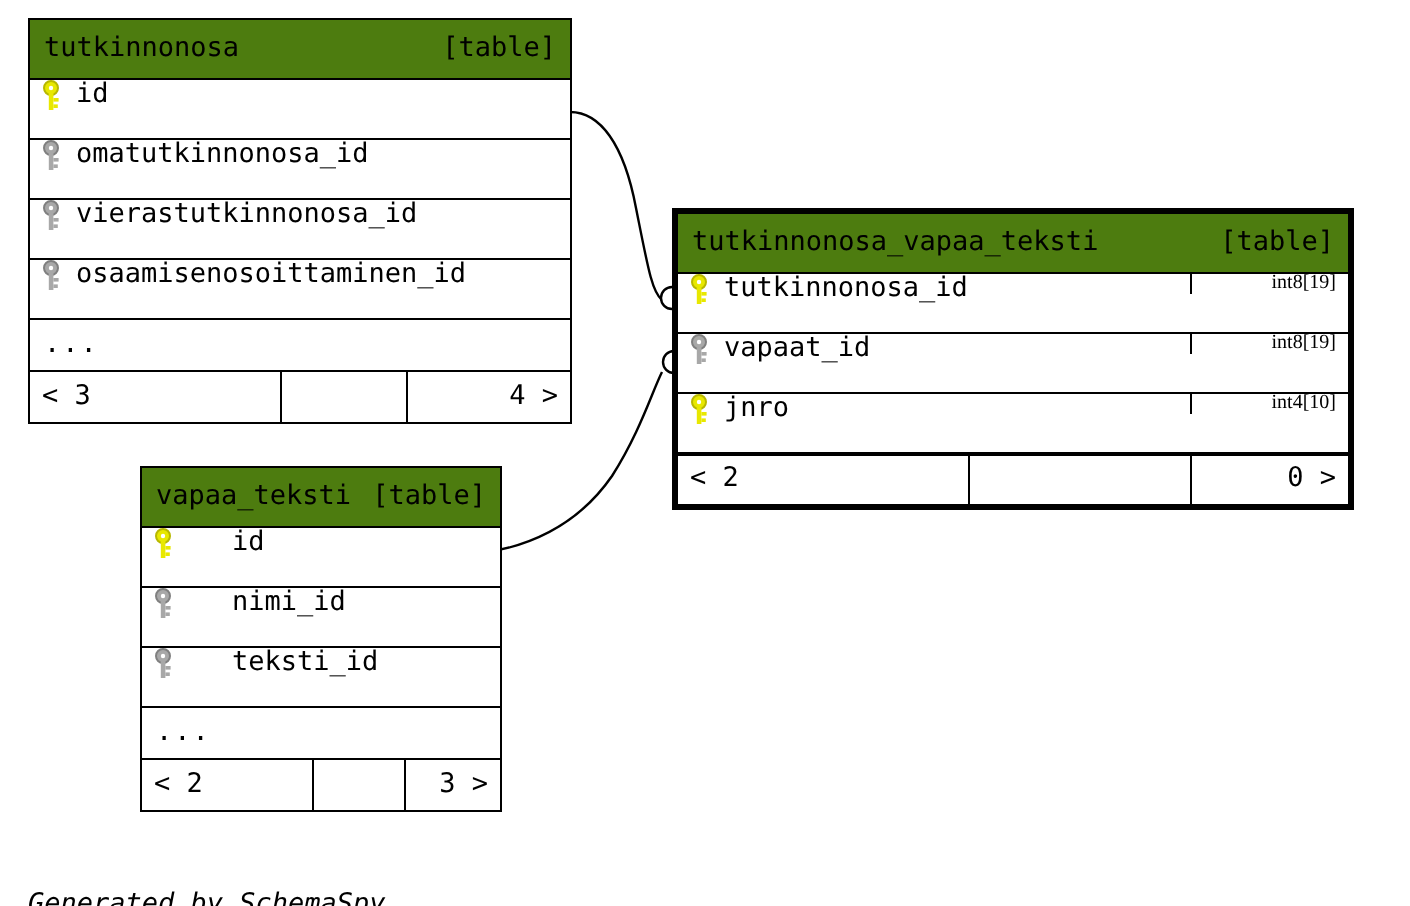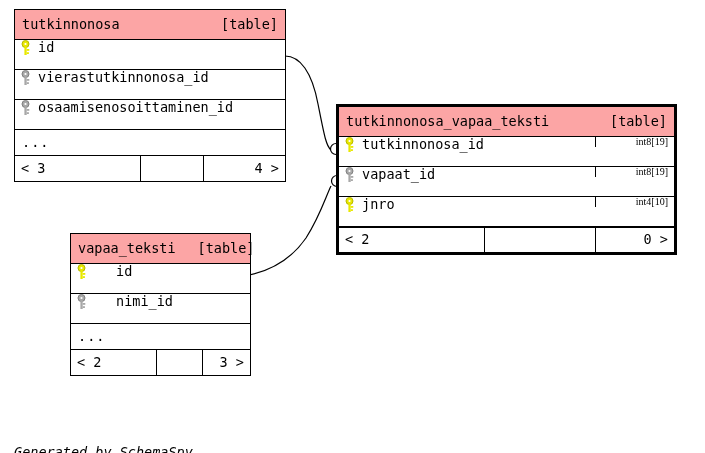--- a/index.html
+++ b/index.html
@@ -44,26 +44,25 @@
   }
   .node.focal {
     border: 3px solid #000000;
   }
 
   .node-header {
     box-sizing: border-box;
     display: flex;
     align-items: center;
     justify-content: space-between;
-    background: #fca5a5;
+    background: #4d7c0f;
     border-bottom: 1px solid #000000;
     height: 30px;
     padding: 0 7px;
     white-space: nowrap;
-    gap: 12px;
   }
   .node-title {
     font-size: 13.5px;
     letter-spacing: 0px;
   }
   .node-tag {
     font-size: 13.5px;
     padding-left: 10px;
   }
 
@@ -183,20 +182,34 @@
             <circle cx="4.5" cy="4" r="1.1" fill="#ffffff"></circle>
             <rect x="3.4" y="6" width="2.3" height="9" fill="#e8e800"></rect>
             <rect x="5.7" y="9" width="2.6" height="1.8" fill="#e8e800"></rect>
             <rect x="5.7" y="12.2" width="2.2" height="1.8" fill="#e8e800"></rect>
           </svg>
         </span>
         <span class="col-label">id</span>
       </div>
     </div>
 
+    <div class="row">
+      <div class="row-name">
+        <span class="key">
+          <svg viewBox="0 0 13 16" width="13" height="16" xmlns="http://www.w3.org/2000/svg">
+            <circle cx="4.5" cy="4" r="3.5" fill="#a8a8a8" stroke="#808080" stroke-width="1"></circle>
+            <circle cx="4.5" cy="4" r="1.1" fill="#ffffff"></circle>
+            <rect x="3.4" y="6" width="2.3" height="9" fill="#a8a8a8"></rect>
+            <rect x="5.7" y="9" width="2.6" height="1.8" fill="#a8a8a8"></rect>
+            <rect x="5.7" y="12.2" width="2.2" height="1.8" fill="#a8a8a8"></rect>
+          </svg>
+        </span>
+        <span class="col-label">omatutkinnonosa_id</span>
+      </div>
+    </div>
 
     <div class="row">
       <div class="row-name">
         <span class="key">
           <svg viewBox="0 0 13 16" width="13" height="16" xmlns="http://www.w3.org/2000/svg">
             <circle cx="4.5" cy="4" r="3.5" fill="#a8a8a8" stroke="#808080" stroke-width="1"></circle>
             <circle cx="4.5" cy="4" r="1.1" fill="#ffffff"></circle>
             <rect x="3.4" y="6" width="2.3" height="9" fill="#a8a8a8"></rect>
             <rect x="5.7" y="9" width="2.6" height="1.8" fill="#a8a8a8"></rect>
             <rect x="5.7" y="12.2" width="2.2" height="1.8" fill="#a8a8a8"></rect>
@@ -320,20 +333,34 @@
             <circle cx="4.5" cy="4" r="1.1" fill="#ffffff"></circle>
             <rect x="3.4" y="6" width="2.3" height="9" fill="#a8a8a8"></rect>
             <rect x="5.7" y="9" width="2.6" height="1.8" fill="#a8a8a8"></rect>
             <rect x="5.7" y="12.2" width="2.2" height="1.8" fill="#a8a8a8"></rect>
           </svg>
         </span>
         <span class="col-label">nimi_id</span>
       </div>
     </div>
 
+    <div class="row">
+      <div class="row-name">
+        <span class="key">
+          <svg viewBox="0 0 13 16" width="13" height="16" xmlns="http://www.w3.org/2000/svg">
+            <circle cx="4.5" cy="4" r="3.5" fill="#a8a8a8" stroke="#808080" stroke-width="1"></circle>
+            <circle cx="4.5" cy="4" r="1.1" fill="#ffffff"></circle>
+            <rect x="3.4" y="6" width="2.3" height="9" fill="#a8a8a8"></rect>
+            <rect x="5.7" y="9" width="2.6" height="1.8" fill="#a8a8a8"></rect>
+            <rect x="5.7" y="12.2" width="2.2" height="1.8" fill="#a8a8a8"></rect>
+          </svg>
+        </span>
+        <span class="col-label">teksti_id</span>
+      </div>
+    </div>
 
     <div class="ellipsis-row">...</div>
 
     <div class="footer">
       <div class="footer-cell footer-left" style="width:85px;">&lt; 2</div>
       <div class="footer-cell" style="width:46px;"></div>
       <div class="footer-cell footer-right" style="flex:1 1 auto;">3 &gt;</div>
     </div>
   </div>
 

